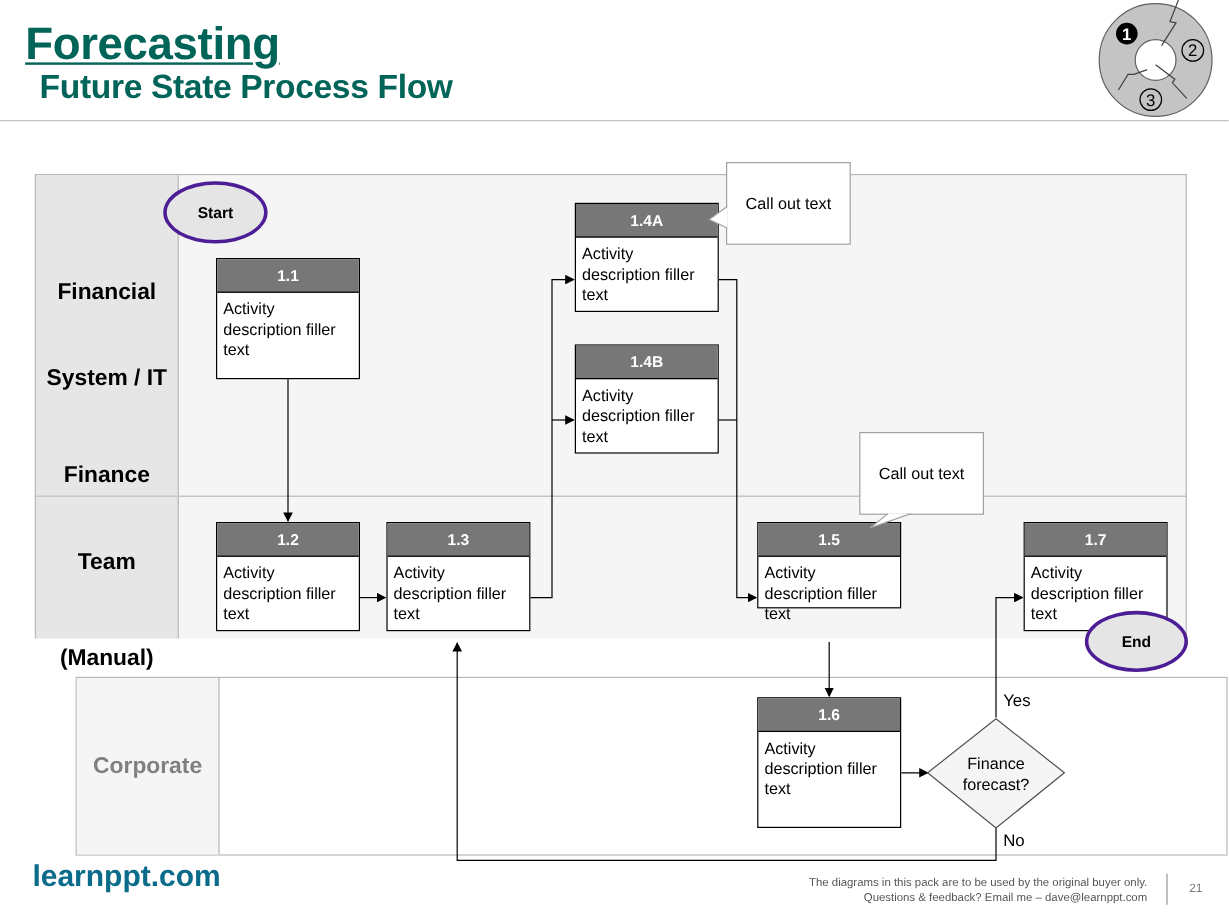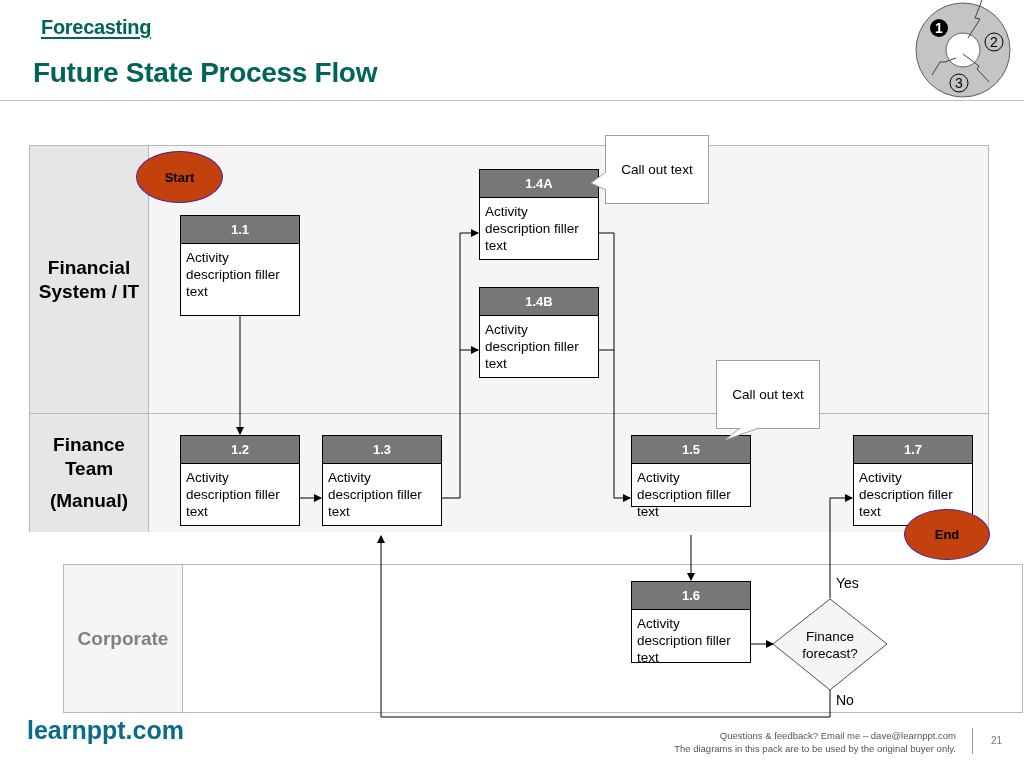--- a/index.html
+++ b/index.html
@@ -1,36 +1,36 @@
 <!DOCTYPE html>
 <html><head>
 <meta charset="utf-8">
 <style>
   html, body { margin: 0; padding: 0; }
   body { width: 1024px; height: 768px; background: #ffffff; position: relative; overflow: hidden;
          font-family: "Liberation Sans", sans-serif; }
-  .title1 { position: absolute; left: 41px; top: 16px; font-size: 20px; font-weight: bold; color: #006458;
+  .title1 { position: absolute; left: 21px; top: 16px; font-size: 38px; font-weight: bold; color: #006458;
             text-decoration: underline; text-decoration-thickness: 2px; text-underline-offset: 3px; letter-spacing: -0.3px; }
   .title2 { position: absolute; left: 33px; top: 57px; font-size: 28px; font-weight: bold; color: #006458; letter-spacing: -0.3px; }
   .header-rule { position: absolute; left: 0; top: 100px; width: 1024px; height: 1px; background: #c0c0c0; }
   .cycle { position: absolute; left: 912px; top: 0px; width: 112px; height: 100px; }
 
   .diagram { position: absolute; left: 0; top: 0; width: 1024px; height: 768px; }
 
   .lane { position: absolute; left: 29px; width: 960px; border-left: 1px solid #b8b8b8; border-right: 1px solid #b8b8b8; box-sizing: border-box; }
   .lane-label-cell { position: absolute; left: 0; top: 0; width: 119px; height: 100%; border-right: 1px solid #b8b8b8; box-sizing: border-box;
-                     display: flex; flex-direction: column; align-items: center; justify-content: center; text-align: center; }
+                     display: flex; flex-direction: column; align-items: center; justify-content: center; text-align: center; gap: 48px; }
   .lane-label { font-size: 19px; font-weight: bold; color: #000; line-height: 24px; }
 
   .box { position: absolute; width: 120px; height: 91px; border: 1px solid #000; background: #fff; box-sizing: border-box; }
   .box-head { height: 27px; background: #777777; border-bottom: 1px solid #000; color: #fff; font-weight: bold; font-size: 13px;
               display: flex; align-items: center; justify-content: center; }
   .box-body { padding: 5px 5px; font-size: 13.5px; line-height: 17px; color: #000; }
 
-  .oval { position: absolute; width: 86px; height: 50px; border-radius: 50%; background: #c2410c; border: 1px solid #4c1d95;
+  .oval { position: absolute; width: 86px; height: 50px; border-radius: 50%; background: #e5e5e5; border: 3px solid #4c1d95;
           box-sizing: border-box; display: flex; align-items: center; justify-content: center; font-weight: bold; font-size: 13px; color: #000; }
 
   .callout { position: absolute; background: #fff; border: 1px solid #a0a0a0; box-sizing: border-box; font-size: 13.5px;
              display: flex; align-items: center; justify-content: center; color: #000; }
 
   .decision-text { position: absolute; font-size: 13.5px; text-align: center; line-height: 17px; color: #000; }
   .yesno { position: absolute; font-size: 14px; color: #000; }
 
   .footer-logo { position: absolute; left: 27px; top: 716px; font-size: 25px; font-weight: bold; color: #0a6b8a; }
   .footer-note { position: absolute; right: 68px; top: 729px; font-size: 9.5px; color: #555; text-align: right; line-height: 13px; }
@@ -115,21 +115,21 @@
   <div class="box-body">Activity description filler text</div>
 </div>
 <div class="box" style="left:479px; top:287px;">
   <div class="box-head">1.4B</div>
   <div class="box-body">Activity description filler text</div>
 </div>
 <div class="box" style="left:631px; top:435px; height:72px;">
   <div class="box-head">1.5</div>
   <div class="box-body">Activity description filler text</div>
 </div>
-<div class="box" style="left:631px; top:581px; height:82px;">
+<div class="box" style="left:631px; top:581px; height:109px;">
   <div class="box-head">1.6</div>
   <div class="box-body">Activity description filler text</div>
 </div>
 <div class="box" style="left:853px; top:435px;">
   <div class="box-head">1.7</div>
   <div class="box-body">Activity description filler text</div>
 </div>
 
 <div class="oval" style="left:136px; top:151px; width:87px; height:52px;">Start</div>
 <div class="oval" style="left:904px; top:509px; width:86px; height:51px;">End</div>
@@ -144,17 +144,17 @@
   <polygon points="740,428 725,440 759,428" fill="#ffffff"></polygon>
   <polyline points="740,428 725,440 759,428" fill="none" stroke="#a0a0a0" stroke-width="1"></polyline>
 </svg>
 
 <div class="decision-text" style="left:795px; top:628px; width:70px;">Finance forecast?</div>
 <div class="yesno" style="left:836px; top:575px;">Yes</div>
 <div class="yesno" style="left:836px; top:692px;">No</div>
 
 <div class="footer-logo">learnppt.com</div>
 <div class="footer-note">
+  <div>The diagrams in this pack are to be used by the original buyer only.</div>
   <div>Questions &amp; feedback?  Email me – dave@learnppt.com</div>
-  <div>The diagrams in this pack are to be used by the original buyer only.</div>
 </div>
 <div class="footer-sep"></div>
 <div class="page-num">21</div>
 
 </body></html>

